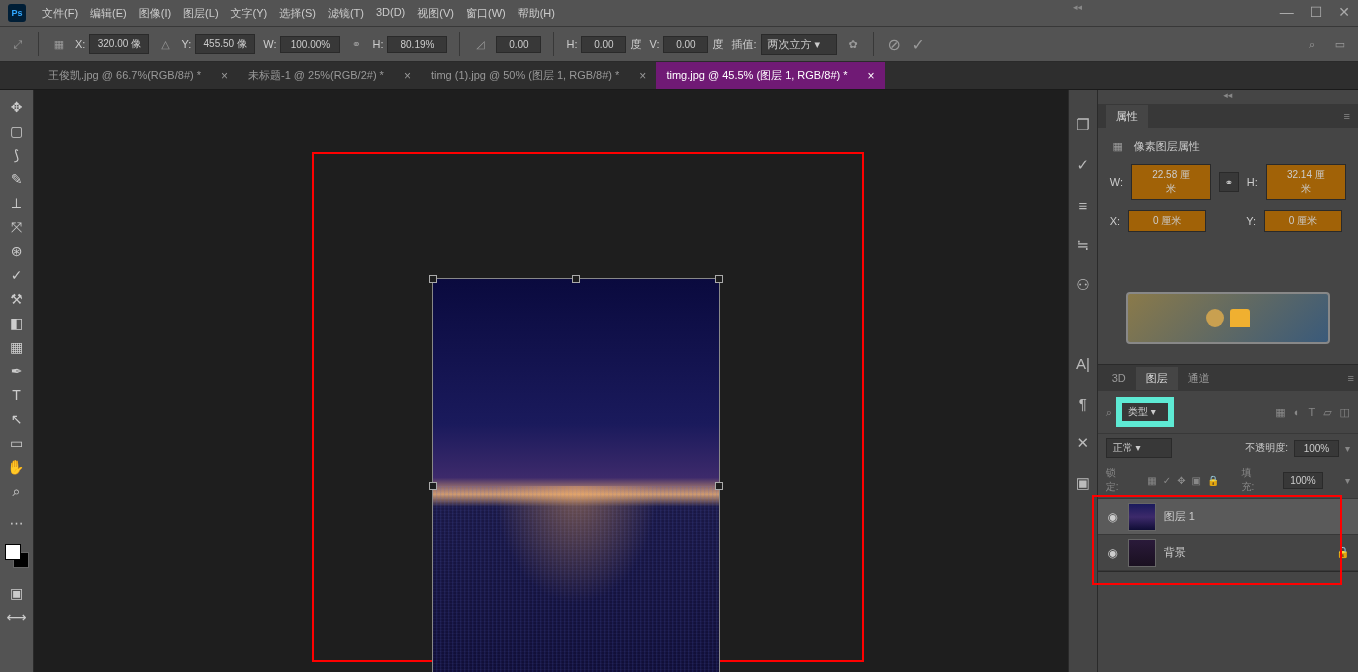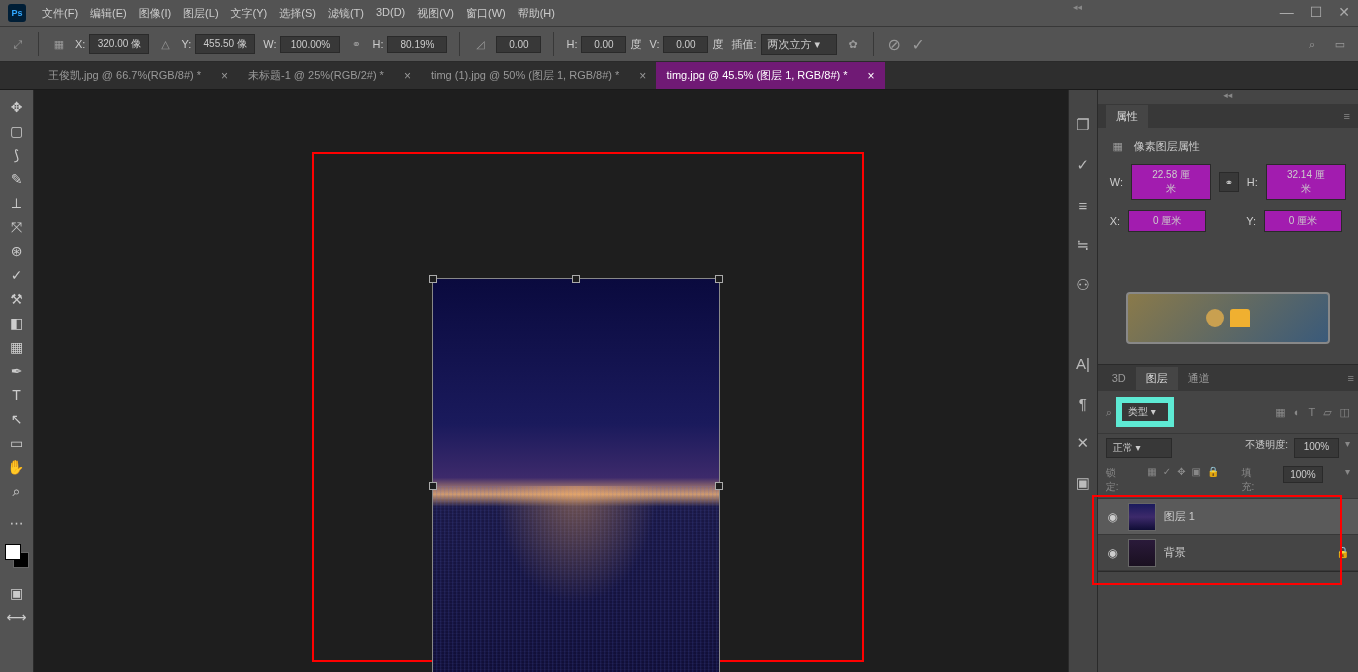--- a/index.html
+++ b/index.html
@@ -41,30 +41,30 @@
 .cp-icon{width:22px;height:22px;color:#bbb;cursor:pointer;display:flex;align-items:center;justify-content:center;font-size:15px}
 .panels{flex:1;background:#454545;border-left:1px solid #2a2a2a;display:flex;flex-direction:column}
 .panel-expand{height:14px;text-align:center;color:#888;font-size:9px;cursor:pointer}
 .panel{border-bottom:1px solid #2a2a2a}
 .panel-tabs{height:24px;display:flex;align-items:center;padding:0 8px;background:#383838}
 .panel-tab{padding:4px 10px;cursor:pointer;color:#999;font-size:11px}
 .panel-tab.active{background:#454545;color:#ddd}
 .panel-menu{margin-left:auto;color:#888;cursor:pointer}
 .panel-body{padding:10px 12px}
 .prop-row{display:flex;align-items:center;gap:8px;margin-bottom:10px;font-size:11px}
-.prop-field{background:#a21caf;border:1px solid #2a2a2a;padding:3px 20px;color:#ccc;font-size:10px;min-width:78px;text-align:center}
+.prop-field{background:#a16207;border:1px solid #2a2a2a;padding:3px 20px;color:#ccc;font-size:10px;min-width:78px;text-align:center}
 .link-icon{background:#383838;border:1px solid #2a2a2a;width:24px;height:20px;display:flex;align-items:center;justify-content:center;font-size:10px}
 .promo-banner{margin:60px 16px 10px;height:52px;background:linear-gradient(135deg,#8a7a4a,#3a5a7a);border:2px solid #888;border-radius:4px;position:relative;display:flex;align-items:center;justify-content:center;gap:6px;overflow:hidden}
 .layers-tabs{height:26px;display:flex;align-items:center;background:#383838;padding:0 4px}
 .layers-search{display:flex;align-items:center;padding:6px 8px;gap:4px;border-bottom:1px solid #383838}
 .type-select{background:#383838;border:6px solid #5eead4;padding:2px 12px 2px 6px;color:#ccc;flex-shrink:0;font-size:10px}
 .filter-icons{display:flex;gap:8px;margin-left:auto;color:#888;font-size:11px}
-.blend-row{display:flex;padding:4px 8px;gap:6px;font-size:10px}
+.blend-row{display:flex;align-items:center;padding:4px 8px;gap:6px;font-size:10px}
 .blend-select{background:#383838;border:1px solid #2a2a2a;padding:2px 30px 2px 6px;color:#ccc;font-size:10px}
-.lock-row{display:flex;align-items:flex-start;padding:4px 8px;gap:22px;color:#888;font-size:10px;border-bottom:1px solid #383838}
+.lock-row{display:flex;align-items:center;padding:4px 8px;gap:22px;color:#888;font-size:10px;border-bottom:1px solid #383838}
 .lock-icons{display:flex;gap:6px}
 .layers-list{padding:0}
 .layer-row{display:flex;align-items:center;height:36px;padding:0 8px;gap:8px;border-bottom:1px solid #383838;cursor:pointer}
 .layer-row.selected{background:#5a5a5a}
 .eye{width:14px;text-align:center;color:#ccc;font-size:12px}
 .layer-thumb{width:28px;height:28px;border:1px solid #666;background:#222}
 .thumb-city{background:linear-gradient(to bottom,#1a1a5c 0%,#3d2a6b 50%,#0f0d35 100%)}
 .thumb-portrait{background:linear-gradient(to bottom,#2a1a3a,#1a1020)}
 .layer-name{flex:1;font-size:11px}
 .layer-lock{color:#aaa;font-size:11px}

